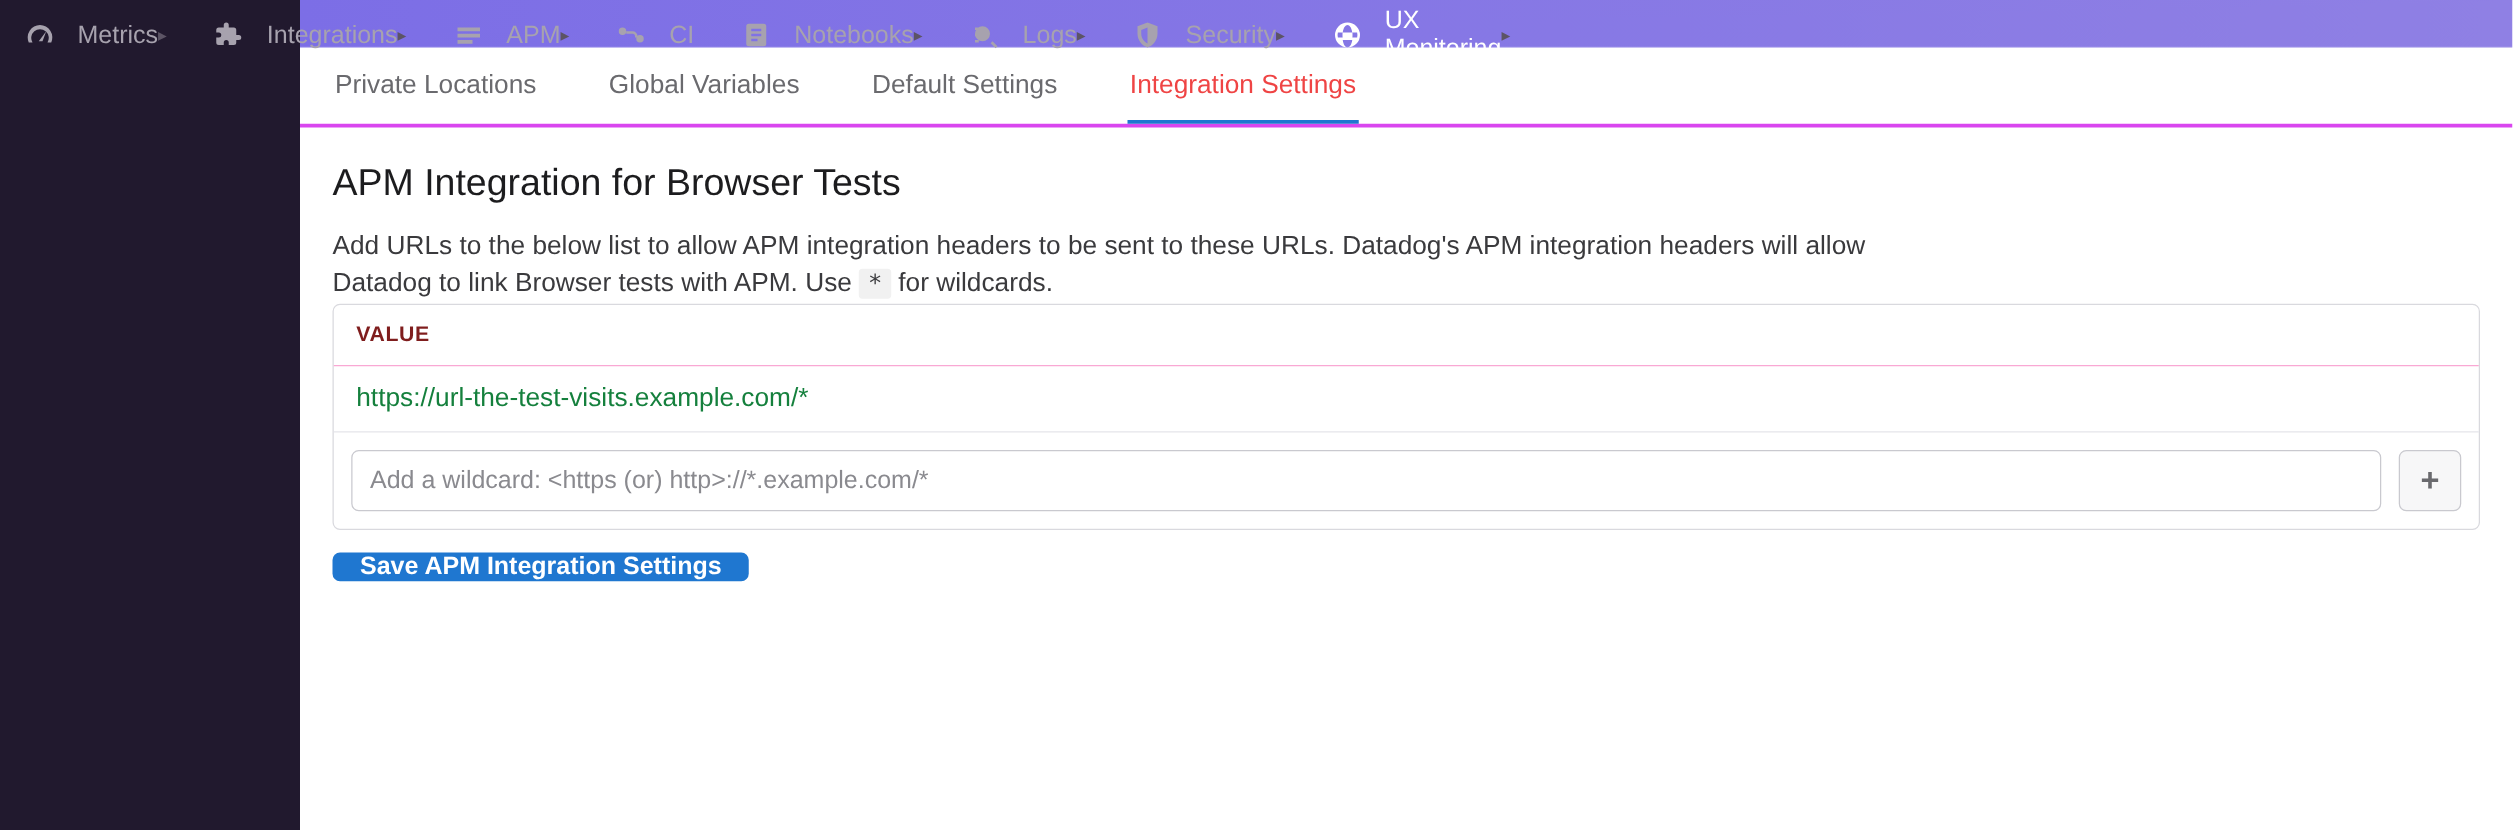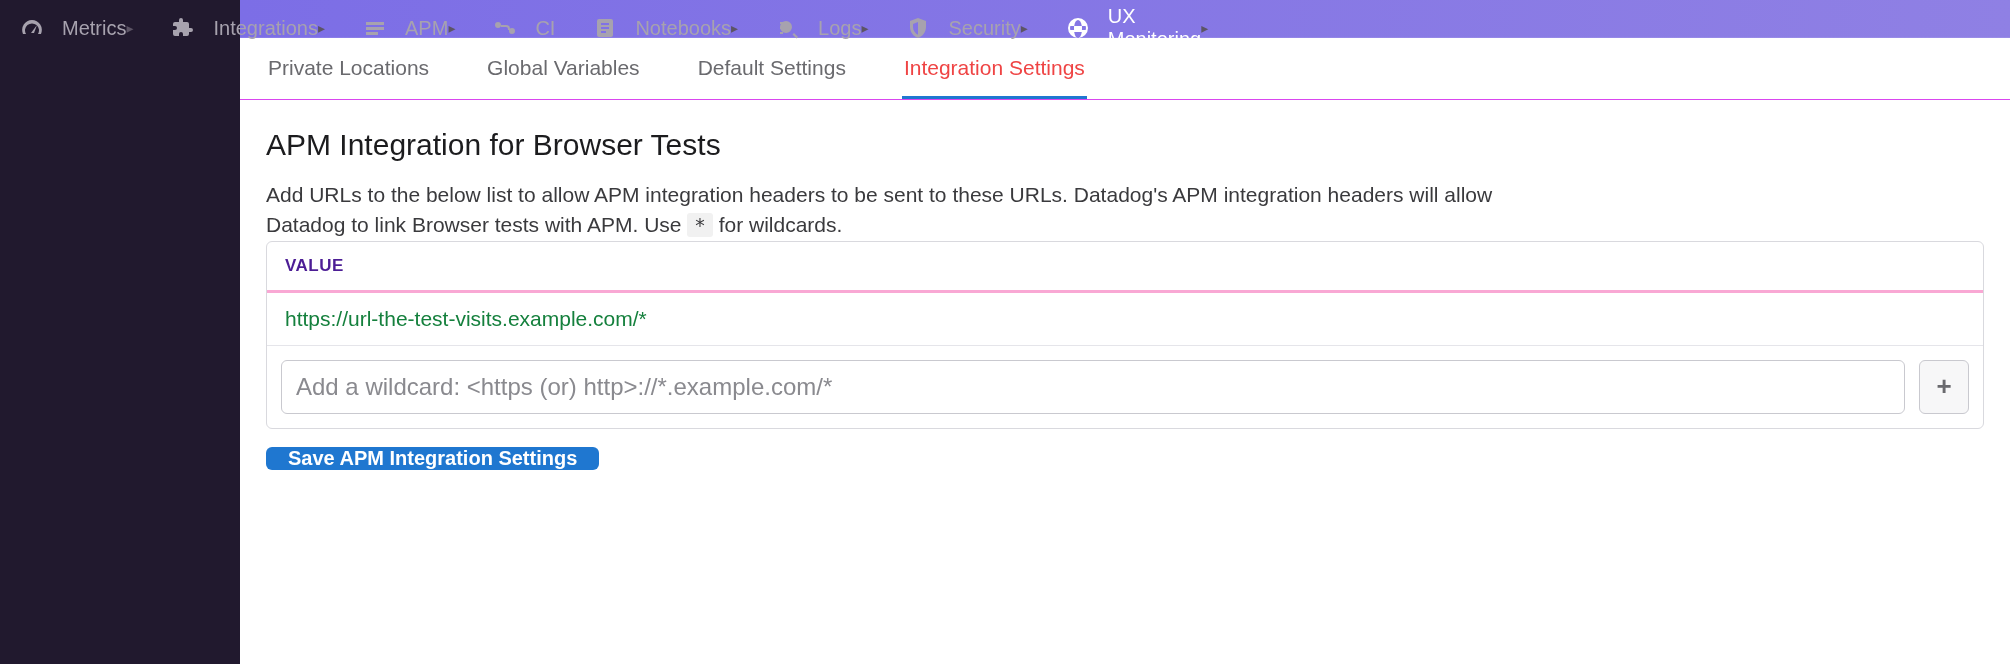--- a/index.html
+++ b/index.html
@@ -57,21 +57,21 @@
     min-width: 0;
   }
   .banner {
     height: 38px;
     background: linear-gradient(to right, #7c6ee6, #8f80e4);
     border-bottom: 1px solid rgba(255,255,255,0.1);
   }
 
   .tabs {
     display: flex;
-    border-bottom: 1px solid #d946ef;
+    border-bottom: 3px solid #d946ef;
     padding: 0 26px;
     gap: 54px;
   }
   .tab {
     padding: 18px 2px 16px;
     font-size: 21px;
     color: #6a6a6e;
     cursor: pointer;
     border-bottom: 3px solid transparent;
     white-space: nowrap;
@@ -108,41 +108,41 @@
   .value-box {
     border: 1px solid #d9d9de;
     border-radius: 6px;
     margin-bottom: 18px;
   }
   .value-header {
     padding: 14px 18px;
     font-size: 17px;
     font-weight: 700;
     letter-spacing: 0.5px;
-    color: #4c1d95;
-    border-bottom: 3px solid #f9a8d4;
+    color: #7f1d1d;
+    border-bottom: 1px solid #f9a8d4;
   }
   .value-row {
     padding: 14px 18px;
     font-size: 21px;
     color: #15803d;
     border-bottom: 1px solid #e5e5ea;
   }
   .value-add {
     display: flex;
     gap: 14px;
     padding: 14px 14px;
     align-items: stretch;
   }
   .value-input {
     flex: 1;
     border: 1px solid #c9c9cf;
     border-radius: 6px;
     padding: 12px 14px;
-    font-size: 24px;
+    font-size: 20px;
     color: #0f172a;
     outline: none;
     background: #fff;
   }
   .value-input::placeholder { color: #8a8a8f; }
   .add-btn {
     width: 50px;
     border: 1px solid #c9c9cf;
     border-radius: 6px;
     background: #f7f7f8;

